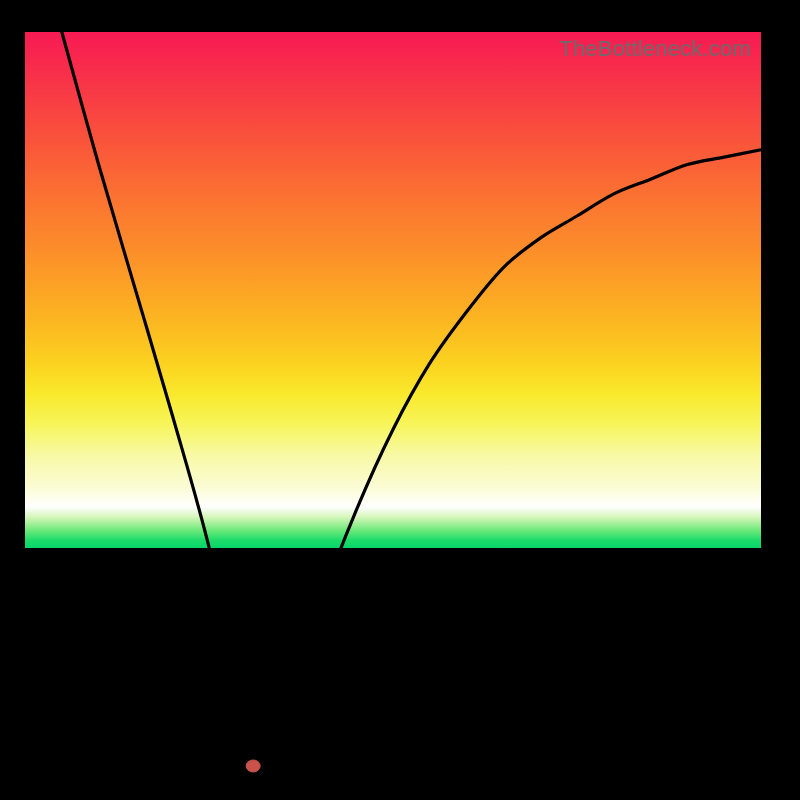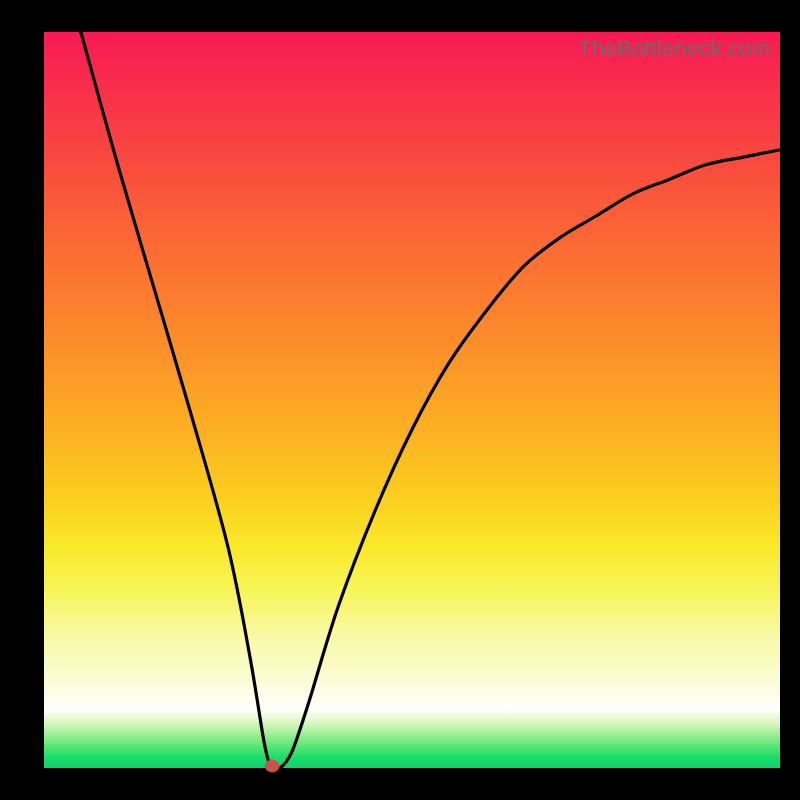--- a/index.html
+++ b/index.html
@@ -12,24 +12,24 @@
     overflow: hidden;
   }
   .frame {
     position: relative;
     width: 800px;
     height: 800px;
     background: #000;
   }
   .plot {
     position: absolute;
-    left: 44px;
+    left: 25px;
     top: 32px;
     width: 736px;
-    height: 736px;
+    height: 516px;
     
     background: linear-gradient(to bottom,
       #f71a53 0%,
       #f82f4a 8%,
       #f94b3e 18%,
       #fb6d33 30%,
       #fc8d2a 42%,
       #fcb022 54%,
       #fbd11f 64%,
       #f9e92b 70%,

